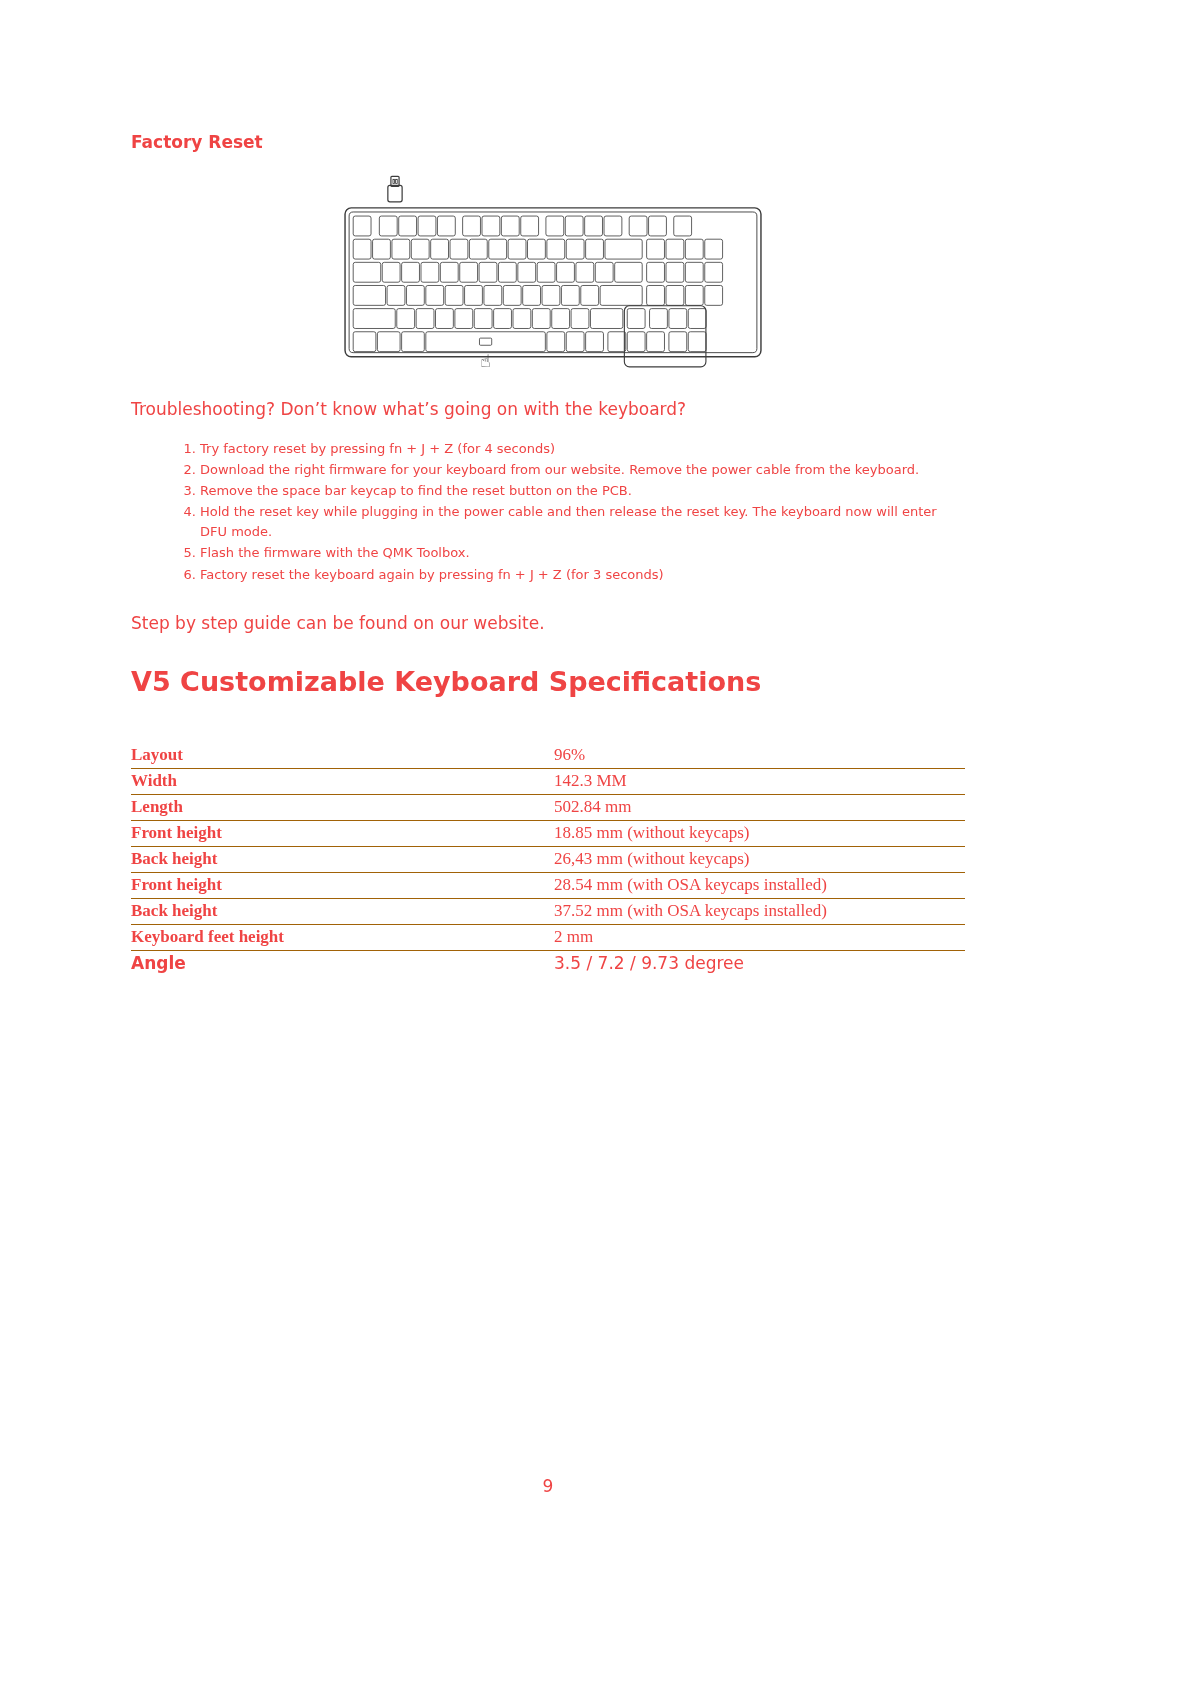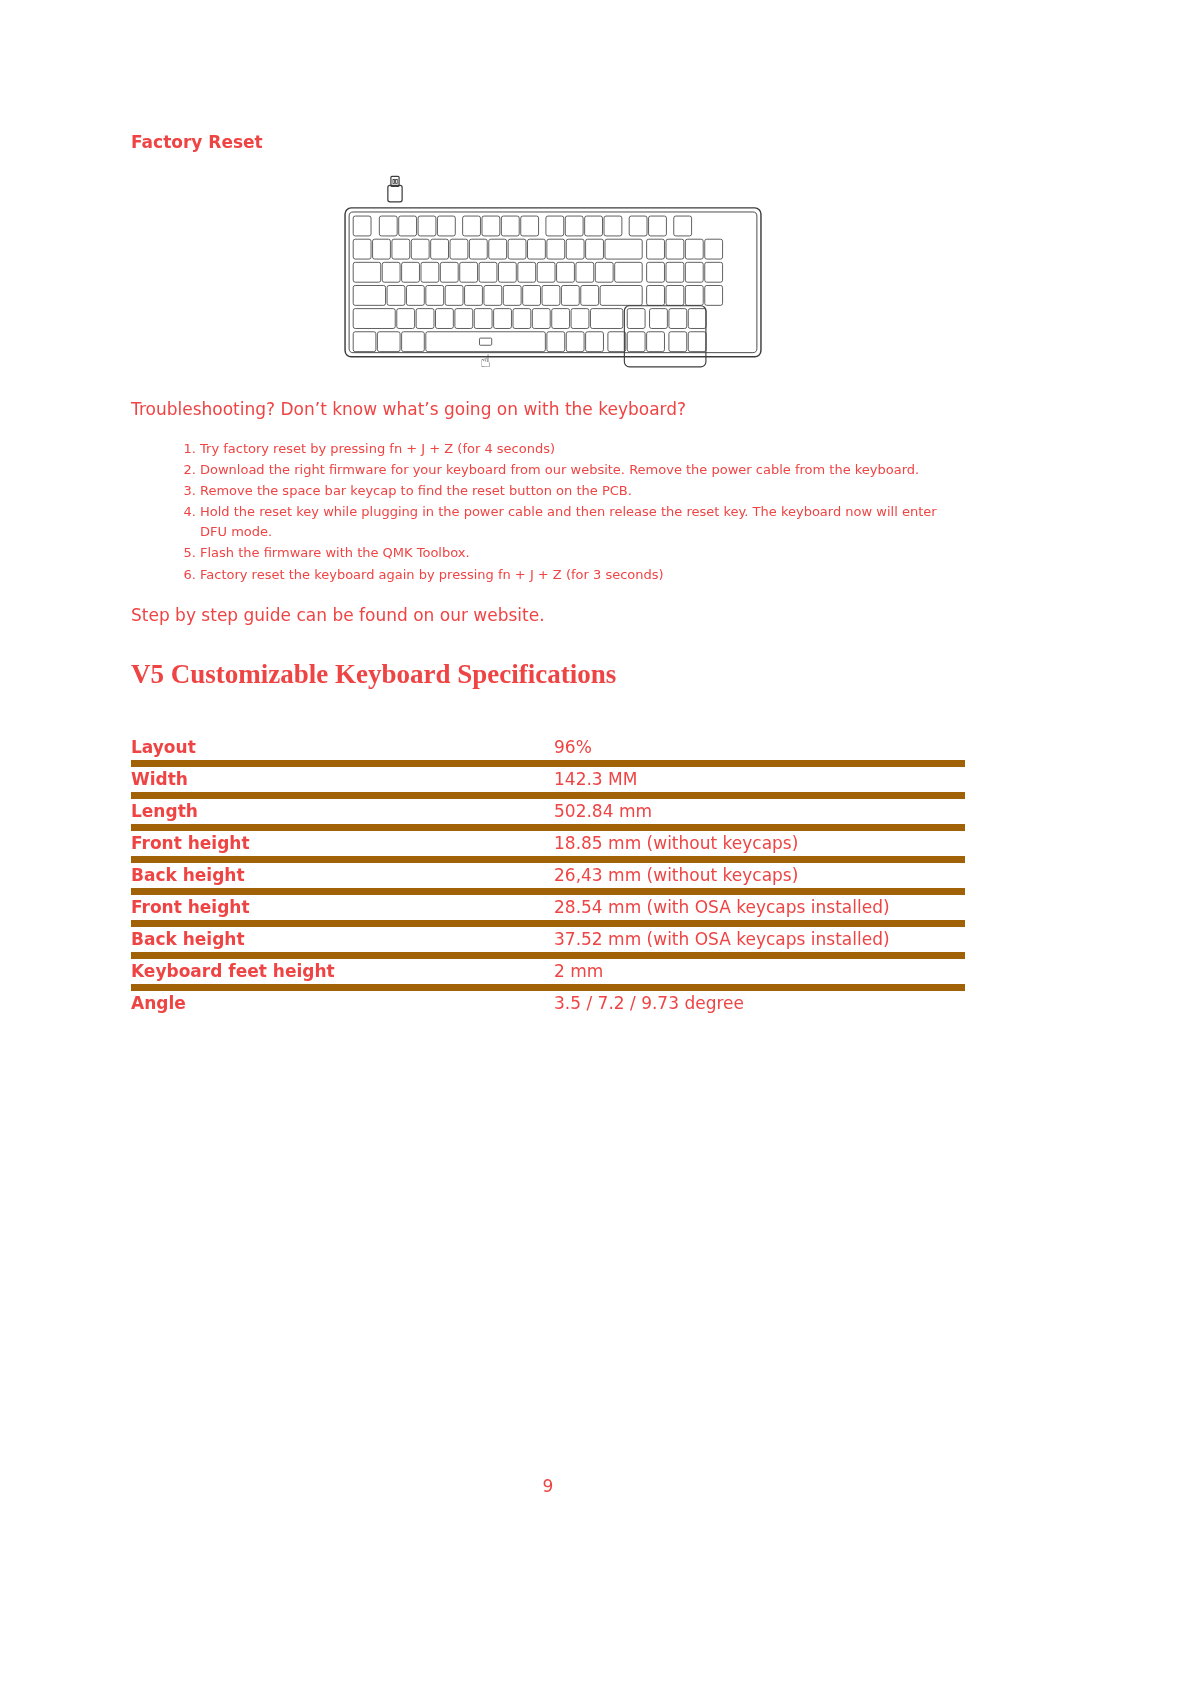--- a/index.html
+++ b/index.html
@@ -37,39 +37,38 @@
     margin:16px 0 0 0;
     padding:0 0 0 69px;
     font-size:13px;
     line-height:1.55;
   }
   ol.steps li{
     max-width:742px;
     margin:0 0 1px 0;
   }
   .outro{
-    margin:18px 0 0 0;
+    margin:26px 0 0 0;
     font-size:17px;
     line-height:1.5;
   }
   h1.specs-heading{
     margin:30px 0 0 0;
     font-size:27px;
     font-weight:700;
     line-height:1.2;
     letter-spacing:0;
-    font-family:Liberation Serif, serif;
   }
   table.specs{
     margin-top:44px;
     width:834px;
     border-collapse:collapse;
     font-size:17px;
   }
-  table.specs tr:not(:last-child){border-bottom:7px solid #a16207;}
+  table.specs tr:not(:last-child){border-bottom:1px solid #a16207;font-family:Liberation Serif, serif;}
   table.specs td{
     padding:2px 0 3px 0;
     vertical-align:top;
   }
   td.spec-label{width:423px;font-weight:700;}
   td.spec-value{font-weight:400;}
   .page-number{
     position:absolute;
     left:131px;top:1476px;
     width:834px;

